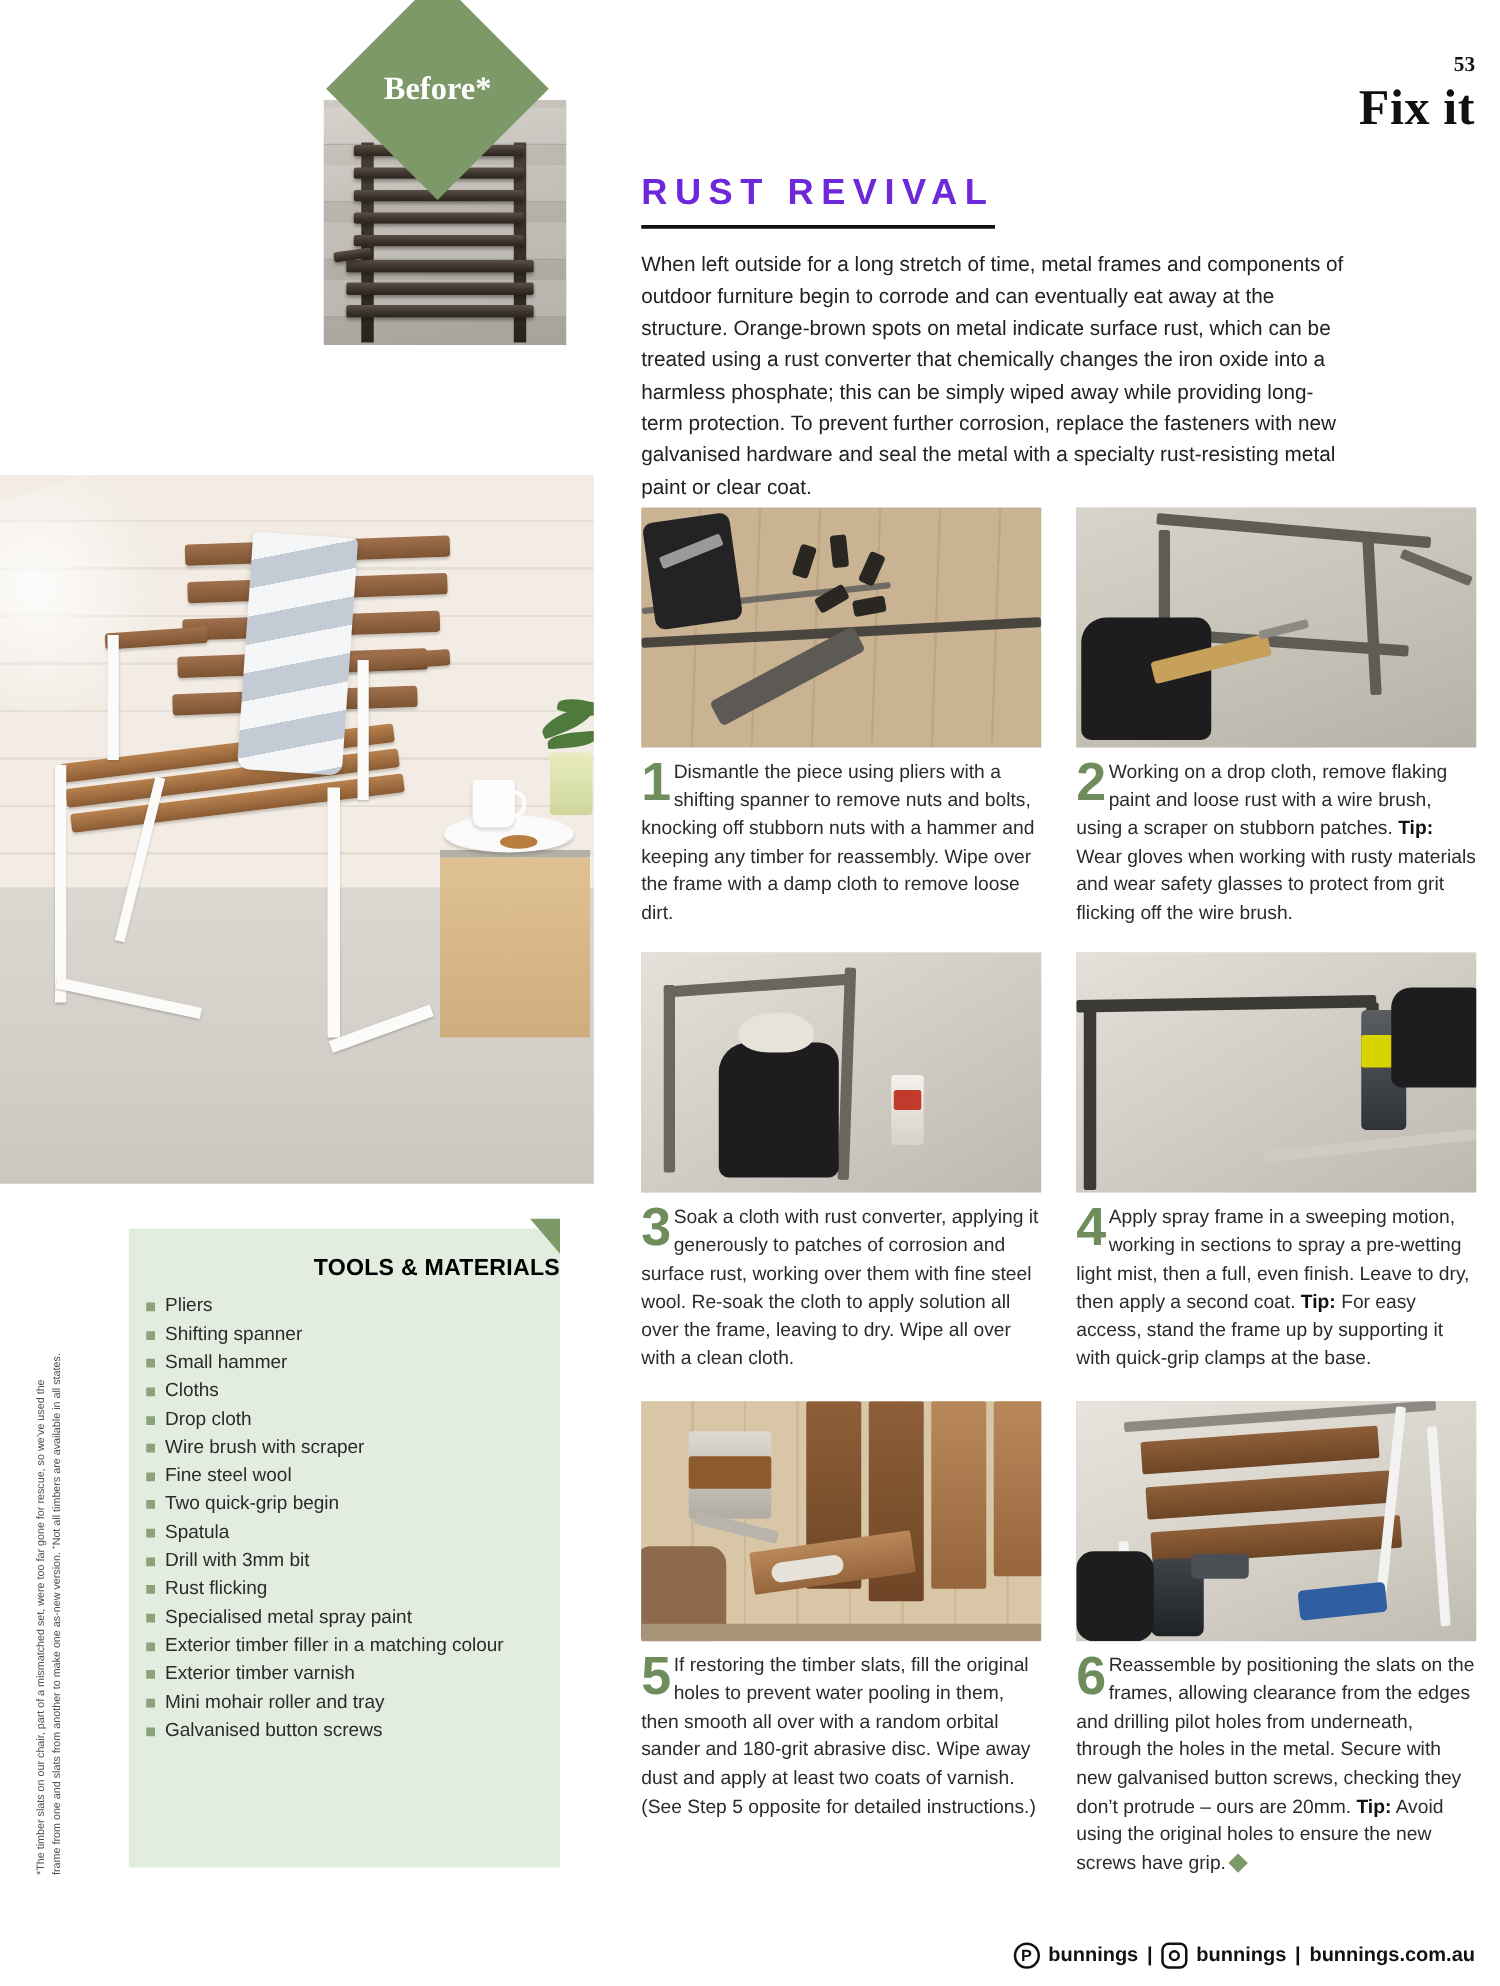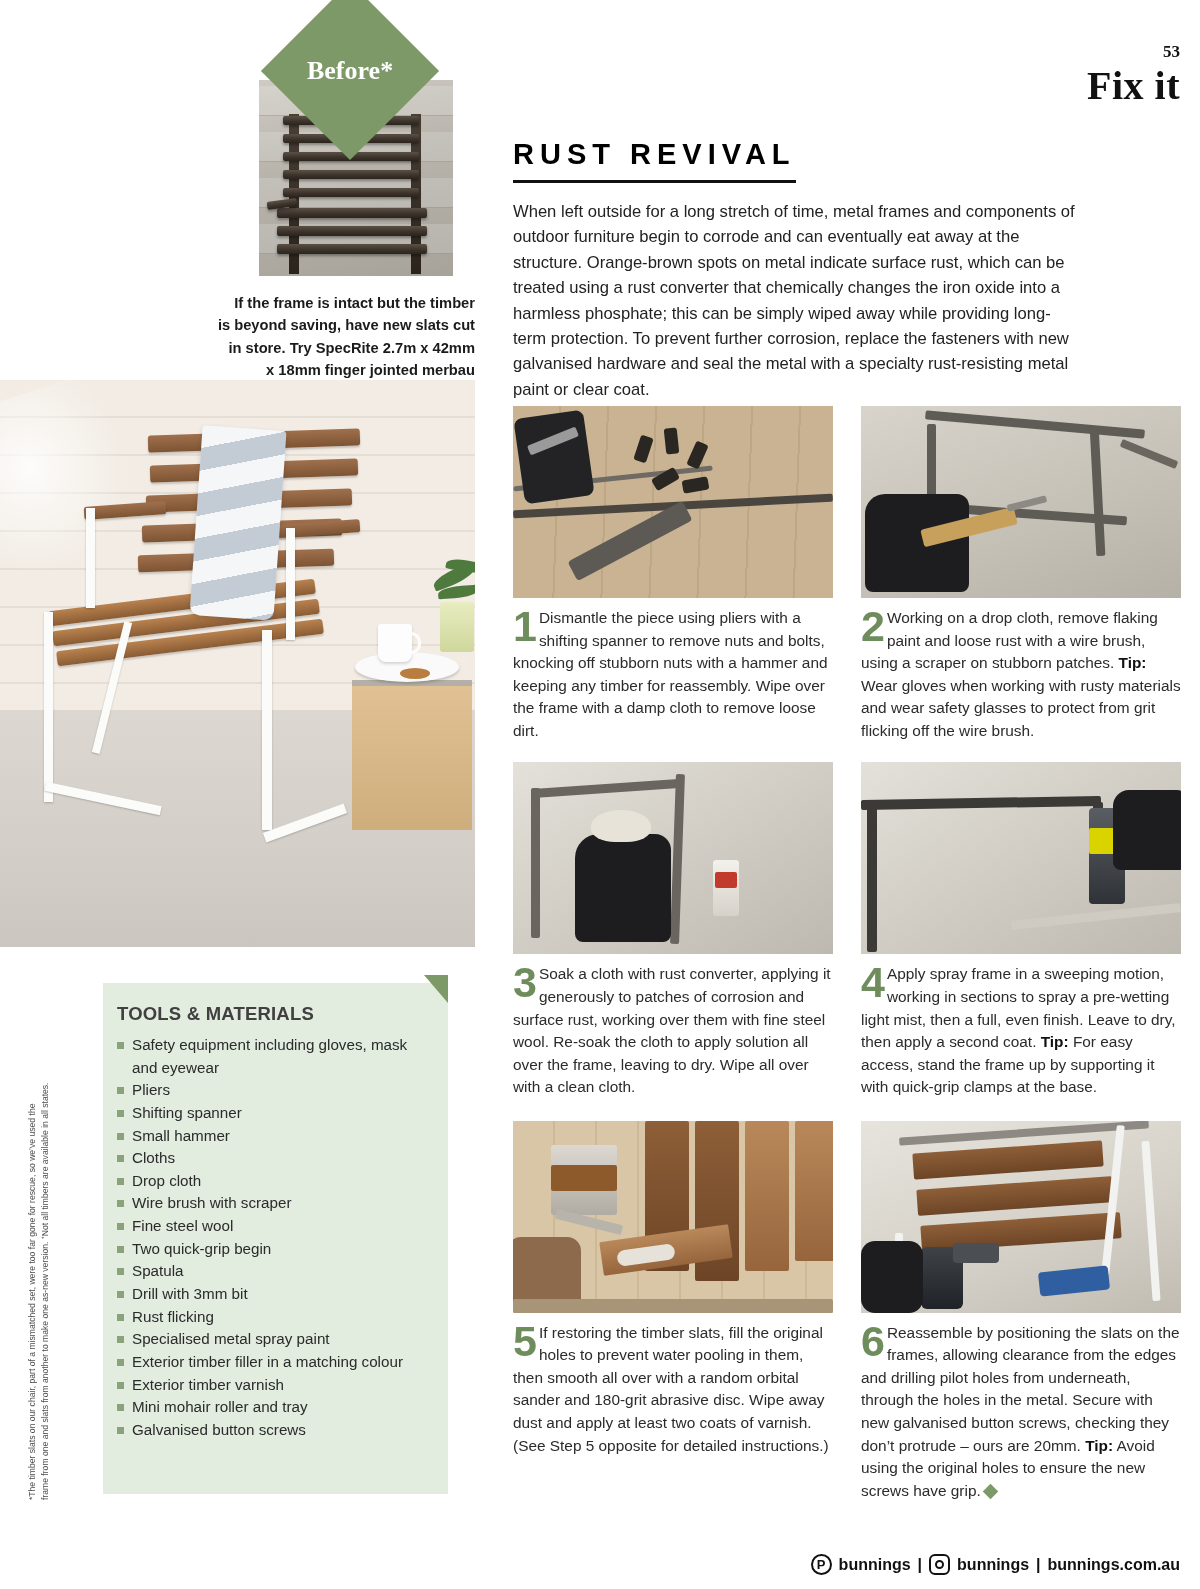--- a/index.html
+++ b/index.html
@@ -152,23 +152,24 @@
     width: 345px; height: 511px;
     background: #e2ecdf;
   }
   .tools .corner {
     position: absolute; right: 0; top: -8px;
     width: 0; height: 0;
     border-left: 24px solid transparent;
     border-top: 28px solid #7d9968;
   }
   .tools h3 {
-    font-size: 18.5px; font-weight: bold; color: #404040;
+    font-size: 18.5px; font-weight: bold; color: #000000;
     letter-spacing: .2px;
     margin: 20px 0 9px 14px;
+    text-align: right;
   }
   .tools ul { list-style: none; margin: 0 14px 0 14px; }
   .tools li {
     position: relative;
     font-size: 15.2px; line-height: 1.49; color: #2b2b2b;
     padding-left: 15px; margin-bottom: 0px;
   }
   .tools li:before {
     content: ""; position: absolute; left: 0; top: 8px;
     width: 7px; height: 7px; background: #8aa37a;
@@ -180,21 +181,21 @@
     width: 420px;
     transform: rotate(-90deg); transform-origin: 0 0;
     translate: 0 420px;
     font-size: 8.6px; line-height: 1.52; color: #4d4d4d;
   }
 
   
   .article { position: absolute; left: 513px; top: 138px; width: 668px; }
   .article h1 {
     font-size: 29px; font-weight: bold; letter-spacing: 6px;
-    color: #000000; padding-bottom: 9px; border-bottom: 3px solid #111;
+    color: #6d28d9; padding-bottom: 9px; border-bottom: 3px solid #111;
     display: inline-block;
   }
   .article .intro {
     margin-top: 16px;
     font-size: 16.6px; line-height: 1.53; color: #222;
     width: 568px;
   }
 
   .steps {
     position: absolute; left: 513px; top: 406px;
@@ -285,27 +286,20 @@
       <div class="benchslat" style="left:18px; top:128px; width:150px; height:10px;"></div>
       <div class="benchslat" style="left:18px; top:146px; width:150px; height:10px;"></div>
       <div class="benchslat" style="left:18px; top:164px; width:150px; height:10px;"></div>
       <div class="benchslat" style="left:8px; top:120px; width:30px; height:8px; transform:rotate(-8deg);"></div>
     </div>
   </div>
   <div class="before-badge">
     <span>Before*</span>
   </div>
 
-  <div class="before-caption">
-    <div>If the frame is intact but the timber</div>
-    <div>is beyond saving, have new slats cut</div>
-    <div>in store. Try SpecRite 2.7m x 42mm</div>
-    <div>x 18mm finger jointed merbau</div>
-    <div>screening, $9.20, I/N: 0064277⁺</div>
-  </div>
 
   <div class="hero">
     <div class="wall"></div>
     <div class="floor"></div>
     <div class="sunpatch"></div>
 
     <div class="slat" style="left:148px; top:52px; width:212px; height:17px; transform:rotate(-2deg);"></div>
     <div class="slat" style="left:150px; top:82px; width:208px; height:17px; transform:rotate(-2deg);"></div>
     <div class="slat" style="left:146px; top:112px; width:206px; height:17px; transform:rotate(-2deg);"></div>
     <div class="slat" style="left:142px; top:142px; width:200px; height:17px; transform:rotate(-2deg);"></div>
@@ -335,21 +329,20 @@
     <div class="pot"></div>
     <div class="leaf" style="left:432px; top:190px; width:44px; height:14px; transform:rotate(-22deg);"></div>
     <div class="leaf" style="left:446px; top:180px; width:38px; height:12px; transform:rotate(12deg);"></div>
     <div class="leaf" style="left:438px; top:206px; width:40px; height:12px; transform:rotate(-4deg);"></div>
   </div>
 
   <div class="tools">
     <div class="corner"></div>
     <h3>TOOLS &amp; MATERIALS</h3>
     <ul>
-      <li>Safety equipment including gloves, mask and eyewear</li>
       <li>Pliers</li>
       <li>Shifting spanner</li>
       <li>Small hammer</li>
       <li>Cloths</li>
       <li>Drop cloth</li>
       <li>Wire brush with scraper</li>
       <li>Fine steel wool</li>
       <li>Two quick-grip begin</li>
       <li>Spatula</li>
       <li>Drill with 3mm bit</li>

